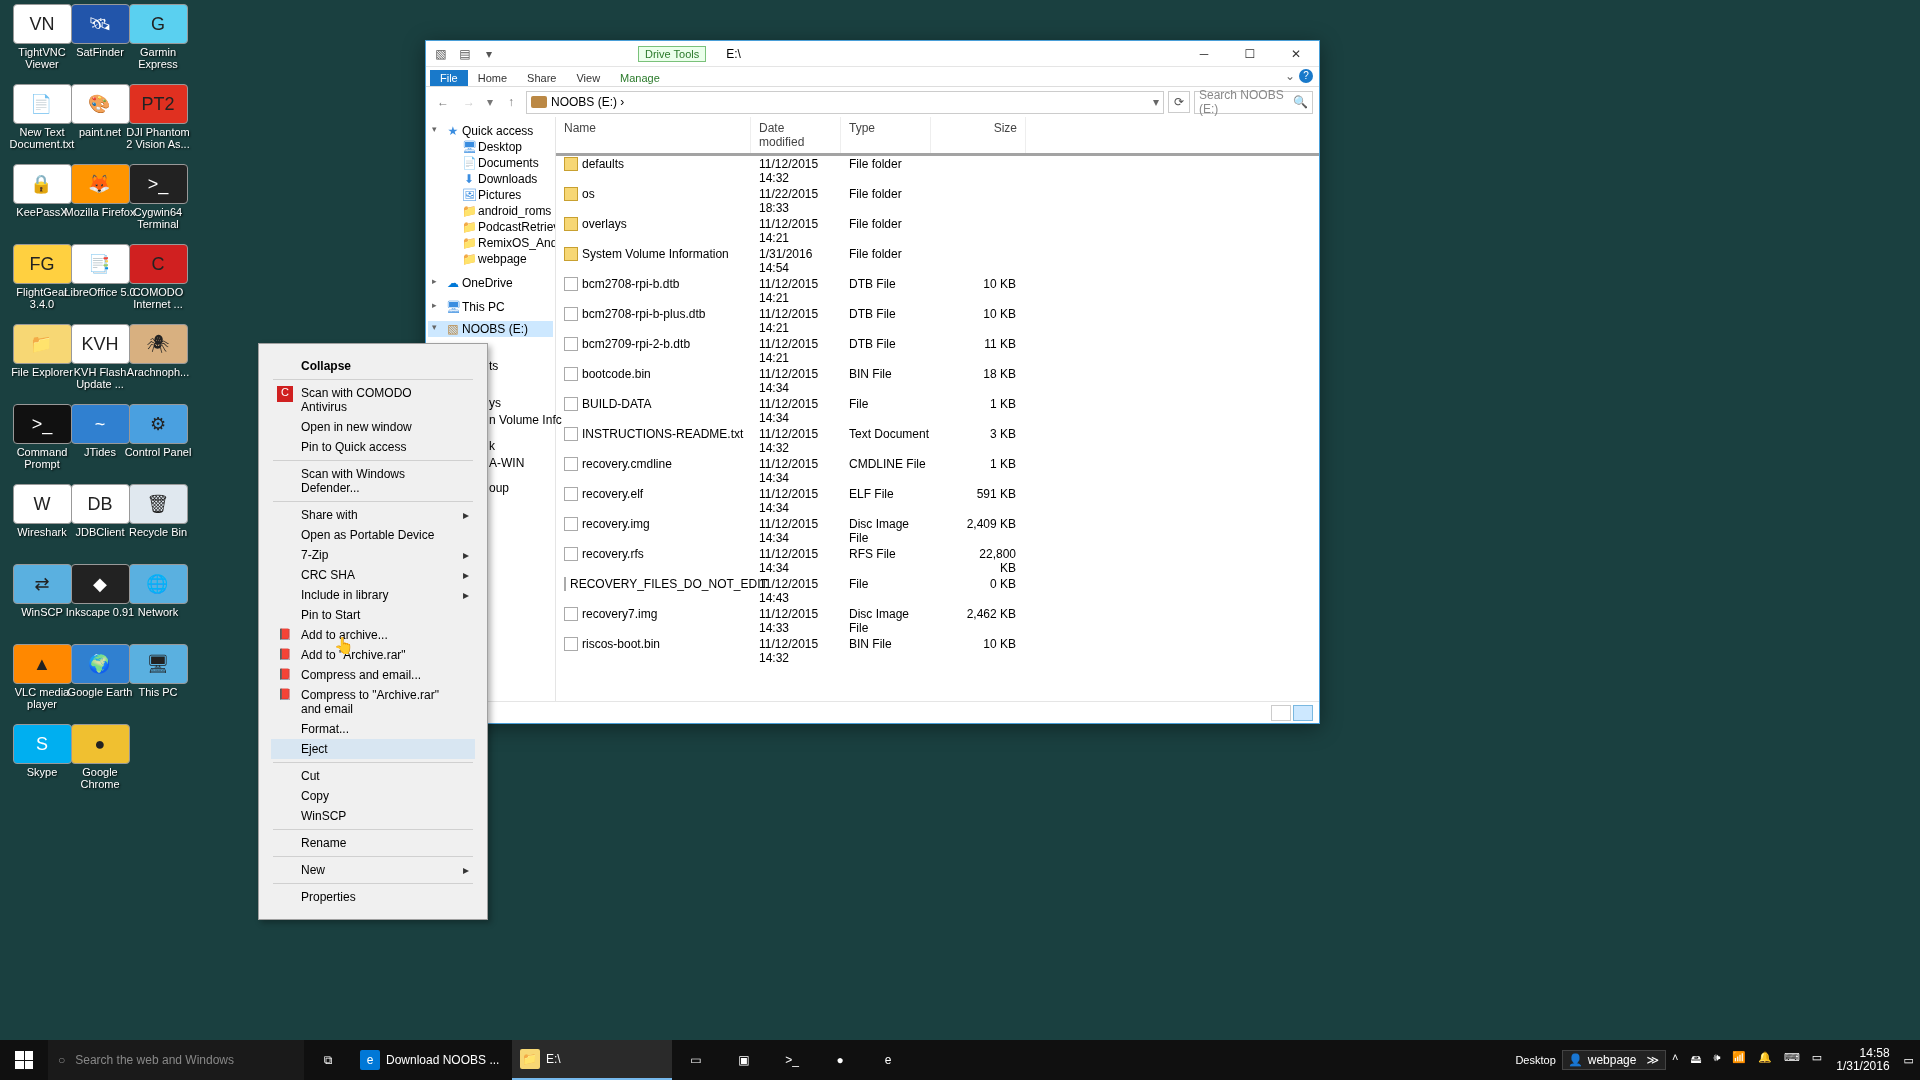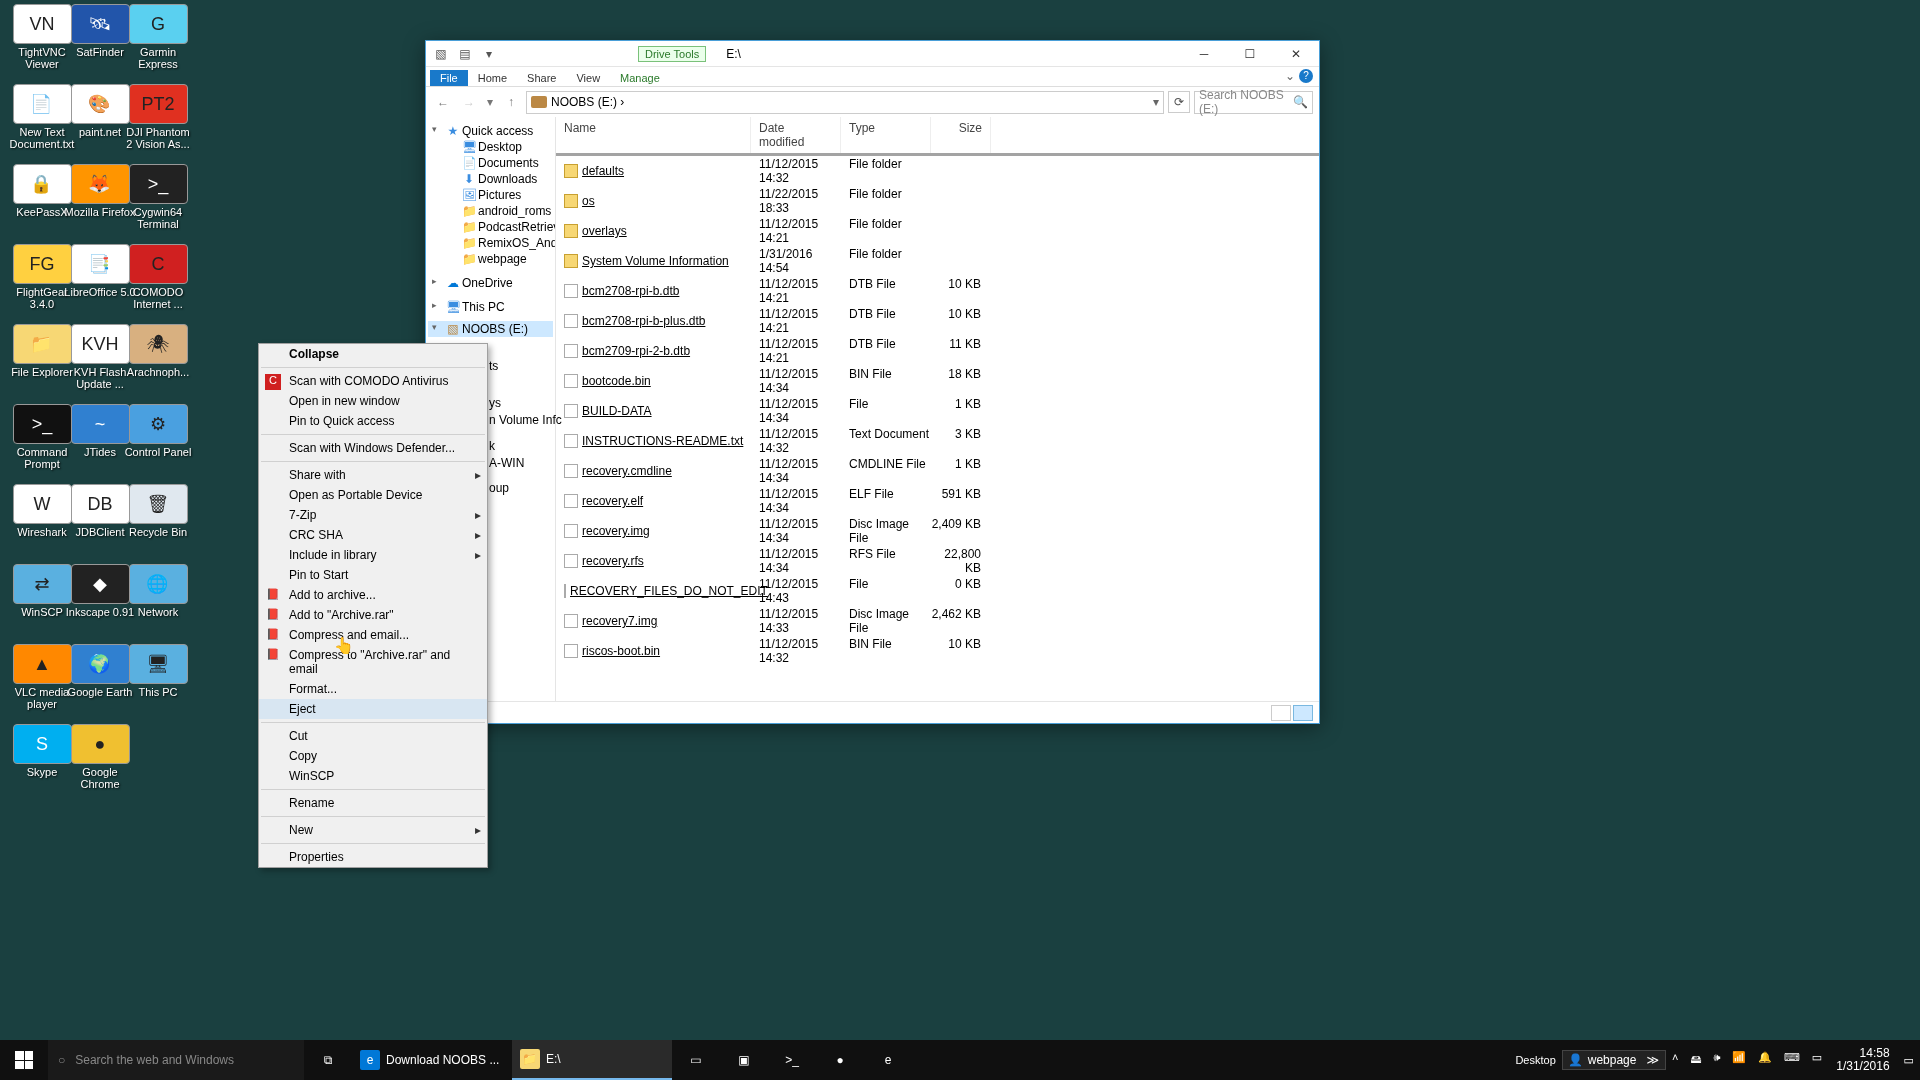--- a/index.html
+++ b/index.html
@@ -43,34 +43,34 @@
 .nav-item.l1 { padding-left:34px;}
 .nav-item.sel { background:#cde8ff; }
 .nav-item .glyph { display:inline-block; width:14px; text-align:center; margin-right:2px;}
 
 .file-list { flex:1; overflow:auto; }
 .fl-header { display:flex; border-bottom:3px solid #a3a3a3; color:#444; font-size:11px; position:sticky; top:0; background:#fff;}
 .fl-header div { padding:4px 8px; border-right:1px solid #eee;}
 .col-name { width:195px; }
 .col-date { width:90px; }
 .col-type { width:90px; }
-.col-size { width:60px; text-align:right;}
+.col-size { width:60px; text-align:right;margin-left:35px;}
 .fl-row { display:flex; padding:1px 0; font-size:11.5px;}
-.fl-row .col-name { display:flex; align-items:center; gap:4px; padding-left:8px;text-decoration:underline;}
+.fl-row .col-name { display:flex; gap:4px; padding-left:8px;}
 .fl-row .col-date, .fl-row .col-type { padding-left:8px;}
 .fl-row .col-size { padding-right:10px;}
 .fico { width:14px; height:14px; display:inline-block; background:#f7d774; border:1px solid #c8a030; }
 .fico.file { background:#fff; border-color:#aaa;}
 
 .statusbar { height:22px; border-top:1px solid #e5e5e5; display:flex; align-items:center; justify-content:flex-end; padding:0 6px; gap:2px;}
 .view-btn { width:20px; height:16px; border:1px solid #ccc; background:#fff;}
 .view-btn.active { background:#cde8ff; border-color:#7ab8e0;}
 
 
-.ctx { position:absolute; left:258px; top:343px; width:230px; background:#f0f0f0; border:1px solid #a0a0a0; box-shadow:3px 3px 6px rgba(0,0,0,0.3); padding:0; z-index:50;}
+.ctx { position:absolute; left:258px; top:343px; width:230px; background:#f0f0f0; border:1px solid #a0a0a0; box-shadow:3px 3px 6px rgba(0,0,0,0.3); padding:12px; z-index:50;}
 .ctx-item { padding:3px 20px 3px 30px; position:relative; font-size:11.5px; color:#000;}
 .ctx-item:hover, .ctx-item.hov { background:#d8e6f2; }
 .ctx-item .arw { position:absolute; right:6px; color:#333;}
 .ctx-item .cico { position:absolute; left:6px; width:16px; height:16px; font-size:11px; text-align:center;}
 .ctx-sep { height:1px; background:#d0d0d0; margin:3px 2px;}
 .cursor { position:absolute; left:334px; top:636px; z-index:60; font-size:16px; color:#000; pointer-events:none;}
 
 
 .nav-behind { position:absolute; font-size:12px; color:#000; }
 

